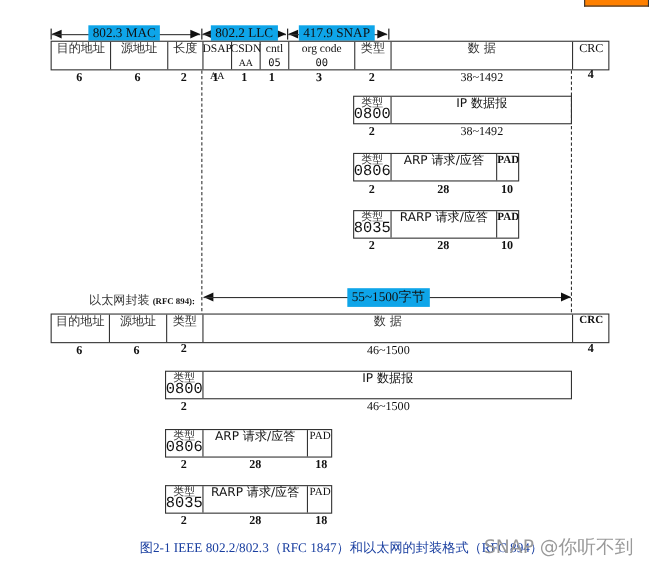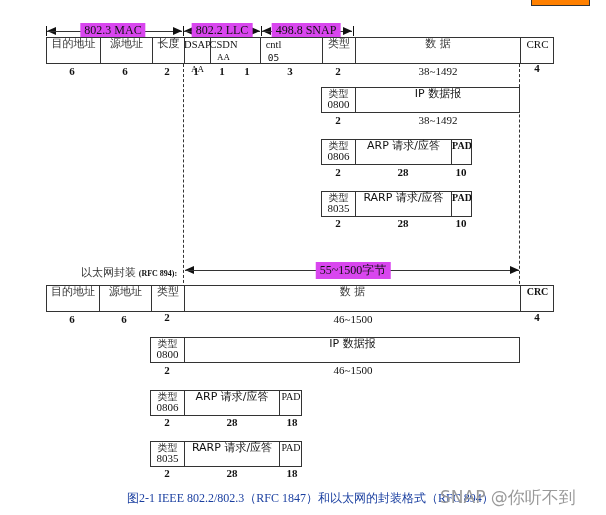--- a/index.html
+++ b/index.html
@@ -14,24 +14,24 @@
   .cjk { font-family:"DejaVu Sans",sans-serif; font-size:11px; color:#333; }
   .lat { font-family:"Liberation Serif",serif; font-size:11px; }
   .bold { font-weight:bold; }
   .num { position:absolute; font-size:11px; font-weight:bold; text-align:center; transform:translateX(-50%); white-space:nowrap; }
   .numn { position:absolute; font-size:11px; text-align:center; transform:translateX(-50%); white-space:nowrap; }
   .dash { position:absolute; width:0; border-left:1px dashed #333; }
   .hline { position:absolute; height:0; border-top:1px solid #333; }
   .arrowL { position:absolute; width:0; height:0; border-top:4px solid transparent; border-bottom:4px solid transparent; border-right:9px solid #111; }
   .arrowR { position:absolute; width:0; height:0; border-top:4px solid transparent; border-bottom:4px solid transparent; border-left:9px solid #111; }
   .tick { position:absolute; width:0; height:10px; border-left:1.5px solid #111; }
-  .span-label { position:absolute; background:#d946ef; padding:0 4px; font-size:12px; white-space:nowrap; transform:translateX(-50%); }
+  .span-label { position:absolute; background:#0ea5e9; padding:0 4px; font-size:12px; white-space:nowrap; transform:translateX(-50%); }
   .stack { line-height:11px; }
   .stack .t { font-family:"DejaVu Sans",sans-serif; font-size:10px; color:#333; }
-  .stack .v { font-size:11px; }
+  .stack .v { font-size:14px;font-family:Liberation Mono, monospace; }
   .caption { position:absolute; left:127px; top:490px; font-size:12px; color:#1a3fa0; white-space:nowrap; }
   .watermark { position:absolute; left:440px; top:486px; font-family:"DejaVu Sans",sans-serif; font-size:17px; color:#9a9a9a; white-space:nowrap; }
   .orange { position:absolute; left:531px; top:0; width:59px; height:6px; background:#ff8000; border:1px solid #333; border-top:none; box-sizing:border-box; }
 </style>
 </head>
 <body>
 
 <div class="orange"></div>
 
 <div>
@@ -49,44 +49,48 @@
     <div class="hline" style="left:184px; top:31px; width:76px;"></div>
     <div class="arrowR" style="left:251px; top:27px;"></div>
     <div class="span-label" style="left:222px; top:23px;">802.2 LLC</div>
   </div>
   <div>
     <div class="tick" style="left:261px; top:26px;"></div>
     <div class="arrowL" style="left:262px; top:27px;"></div>
     <div class="hline" style="left:262px; top:31px; width:90px;"></div>
     <div class="arrowR" style="left:343px; top:27px;"></div>
     <div class="tick" style="left:353px; top:26px;"></div>
-    <div class="span-label" style="left:306px; top:23px;">498.8 SNAP</div>
+    <div class="span-label" style="left:306px; top:23px;">417.9 SNAP</div>
   </div>
 
   <div class="box" style="left:46px; top:37px; width:508px; height:27px;">
     <div class="cell first" style="left:0; width:53px;">
       <span class="cjk">目的地址</span>
     </div>
     <div class="cell" style="left:53px; width:52px;">
       <span class="cjk">源地址</span>
     </div>
     <div class="cell" style="left:105px; width:32px;">
       <span class="cjk">长度</span>
     </div>
     <div class="cell" style="left:137px; width:26px; line-height:13px;gap:12px;">
       <span class="lat" style="font-size:10.5px;">DSAP</span>
       <span class="lat" style="font-size:9px;">AA</span>
     </div>
     <div class="cell" style="left:163px; width:26px; line-height:13px;">
       <span class="lat" style="font-size:10.5px;">CSDN</span>
       <span class="lat" style="font-size:9px;">AA</span>
     </div>
-    <div class="cell" style="left:189px; width:26px; line-height:13px;margin-left:24px;">
+    <div class="cell" style="left:189px; width:26px; line-height:13px;">
       <span class="lat" style="font-size:10.5px;">cntl</span>
       <span class="lat" style="font-size:9.5px; font-family:'DejaVu Sans Mono',monospace;">05</span>
+    </div>
+    <div class="cell" style="left:215px; width:60px; line-height:13px;">
+      <span class="lat" style="font-size:10.5px;">org code</span>
+      <span class="lat" style="font-size:9.5px; font-family:'DejaVu Sans Mono',monospace;">00</span>
     </div>
     <div class="cell" style="left:275px; width:33px;">
       <span class="cjk">类型</span>
     </div>
     <div class="cell" style="left:308px; width:165px;">
       <span class="cjk">数 据</span>
     </div>
     <div class="cell" style="left:473px; width:34px;">
       <span class="lat">CRC</span>
     </div>

